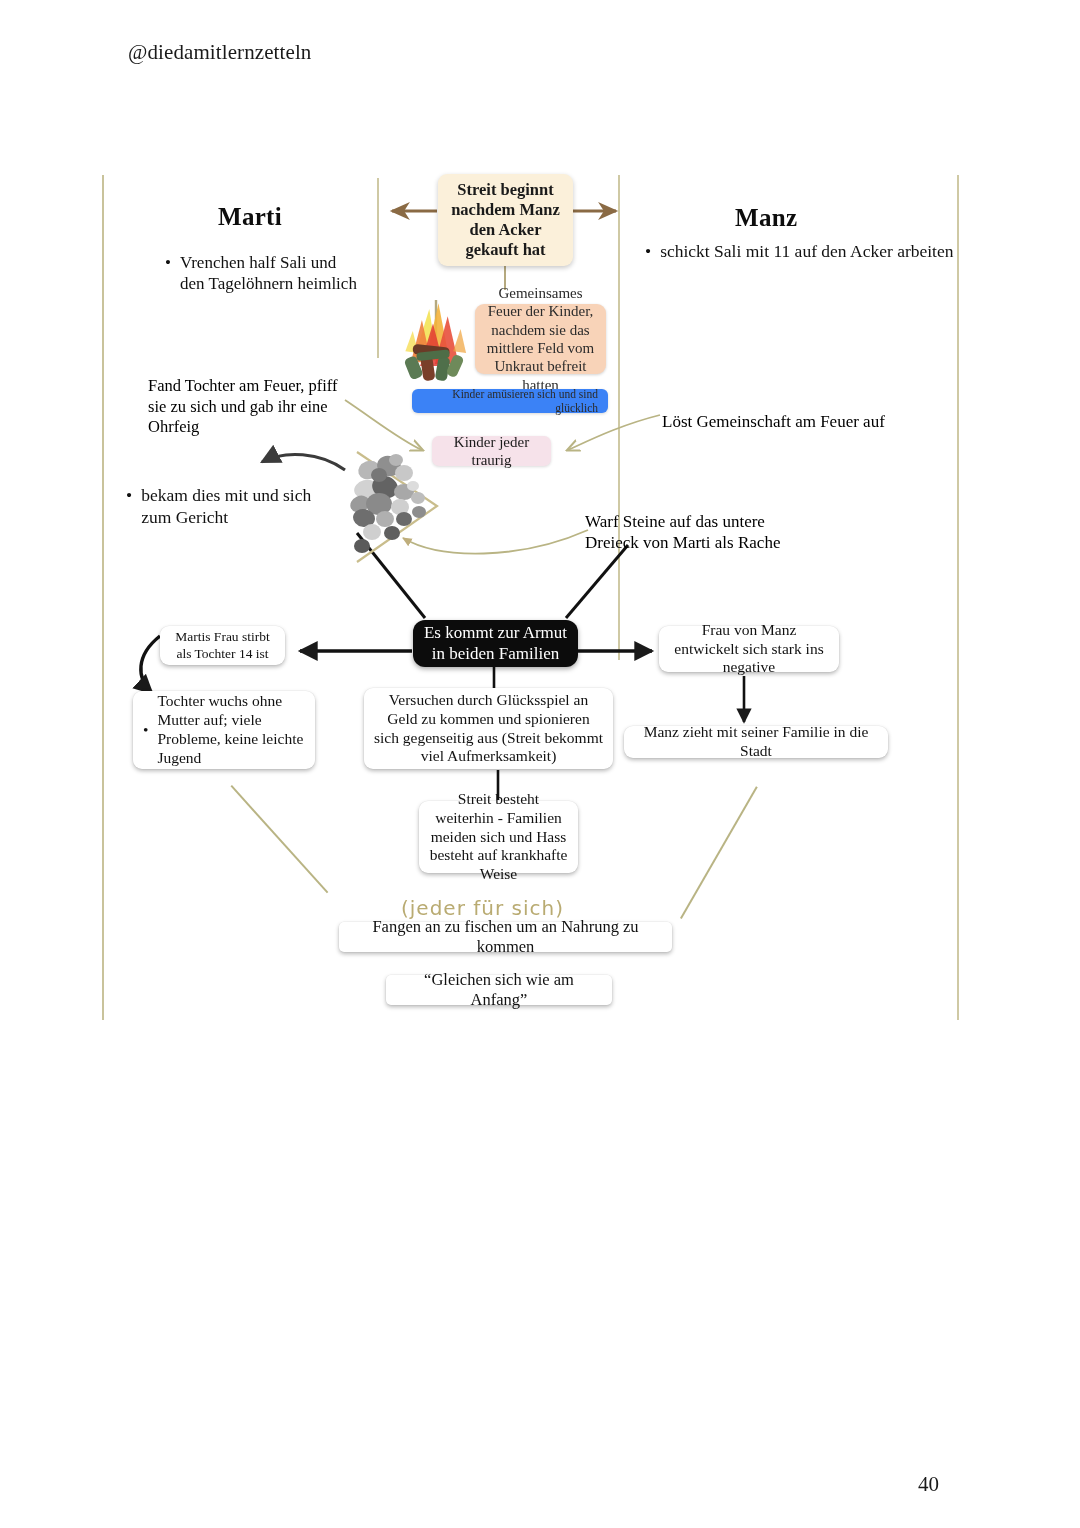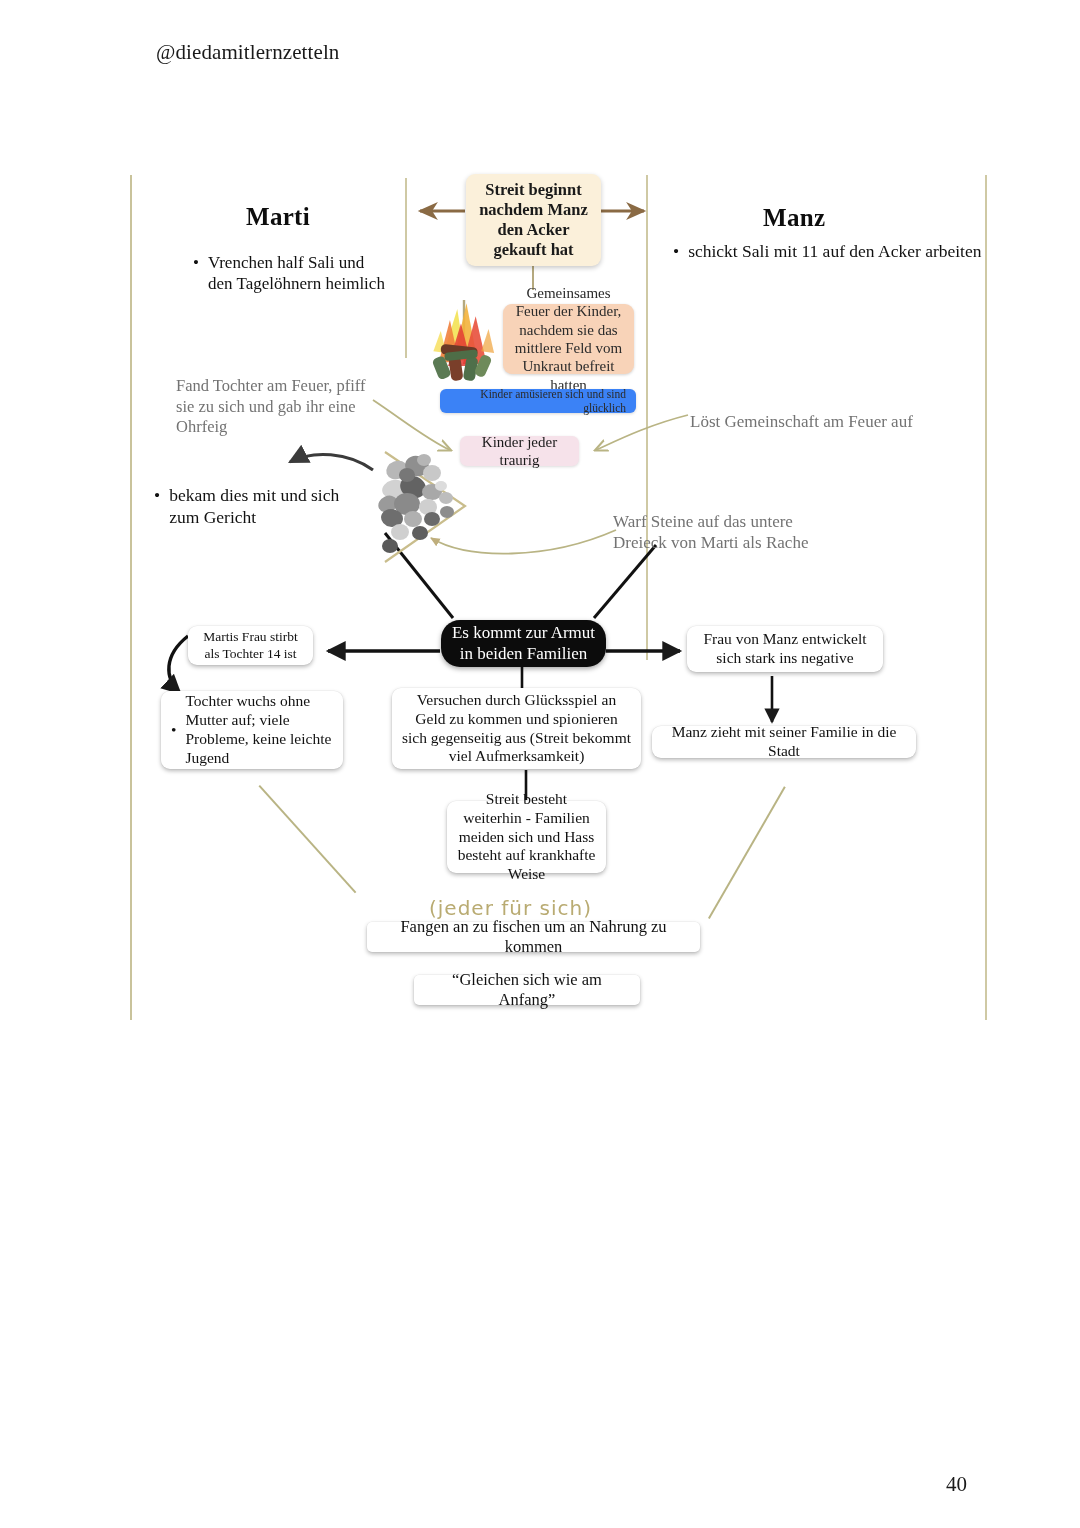--- a/index.html
+++ b/index.html
@@ -4,21 +4,21 @@
 <style>
   html,body{margin:0;padding:0;}
   body{
     width:1080px;height:1528px;
     background:#ffffff;
     font-family:"Liberation Serif","DejaVu Serif",serif;
     color:#111111;
     position:relative;
     overflow:hidden;
   }
-  .page{position:absolute;inset:0;margin-left:28px;}
+  .page{position:absolute;inset:0;}
 
   .handle{
     position:absolute;
     left:128px;top:40px;
     font-size:21px;
     color:#1a1a1a;
     letter-spacing:.1px;
     font-family:"Liberation Serif","DejaVu Serif",serif;
   }
 
@@ -68,26 +68,26 @@
     text-align:right;
   }
   .box.pink{
     background:#f6e2ea;
     box-shadow:0 1px 3px rgba(0,0,0,.14);
     color:#1a1a1a;
   }
   .box.black{
     background:#0c0c0c;
     color:#ffffff;
-    border-radius:19px;
+    border-radius:12px;
     box-shadow:0 2px 5px rgba(0,0,0,.35);
   }
 
   
-  .txt{position:absolute;line-height:1.25;color:#737373;}
+  .txt{position:absolute;line-height:1.25;color:#000000;}
 
   .col-title{
     position:absolute;
     font-weight:bold;
     font-size:25px;
     letter-spacing:.3px;
     color:#0d0d0d;
   }
 
   .bullet-row{position:absolute;display:flex;gap:9px;line-height:1.25;}
@@ -253,21 +253,21 @@
 
   <div class="box black" style="left:413px;top:620px;width:165px;height:47px;font-size:17px;">Es kommt zur Armut in beiden Familien</div>
 
   <div class="box white" style="left:160px;top:626px;width:125px;height:39px;font-size:13.5px;">Martis Frau stirbt als Tochter 14 ist</div>
 
   <div class="box white" style="left:133px;top:691px;width:182px;height:78px;font-size:15.5px;justify-content:flex-start;padding-left:10px;">
     <span class="bullet-dot" style="margin-right:9px;">•</span>
     <span style="text-align:left;">Tochter wuchs ohne Mutter auf; viele Probleme, keine leichte Jugend</span>
   </div>
 
-  <div class="box white" style="left:659px;top:626px;width:196px;height:46px;font-size:15.5px;">Frau von Manz entwickelt sich stark ins negative</div>
+  <div class="box white" style="left:659px;top:626px;width:180px;height:46px;font-size:15.5px;">Frau von Manz entwickelt sich stark ins negative</div>
 
   <div class="box white" style="left:364px;top:688px;width:249px;height:81px;font-size:15.5px;">Versuchen durch Glücksspiel an Geld zu kommen und spionieren sich gegenseitig aus (Streit bekommt viel Aufmerksamkeit)</div>
 
   <div class="box white" style="left:624px;top:726px;width:264px;height:32px;font-size:15.5px;">Manz zieht mit seiner Familie in die Stadt</div>
 
   <div class="box white" style="left:419px;top:801px;width:159px;height:72px;font-size:15.5px;">Streit besteht weiterhin - Familien meiden sich und Hass besteht auf krankhafte Weise</div>
 
   <div class="handwrite" style="left:401px;top:896px;">(jeder für sich)</div>
 
   <div class="box white" style="left:339px;top:922px;width:333px;height:30px;font-size:16.5px;border-radius:5px;">Fangen an zu fischen um an Nahrung zu kommen</div>

